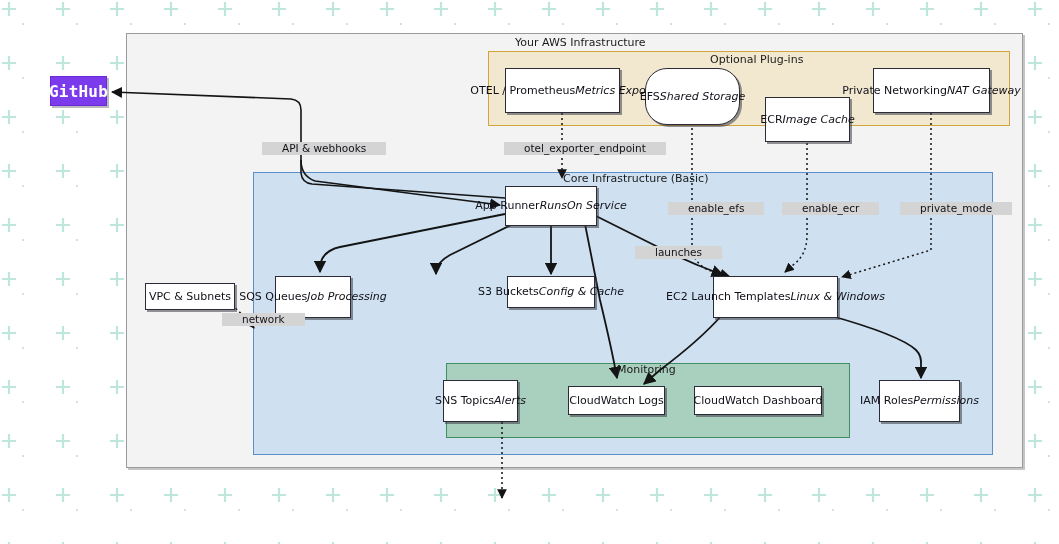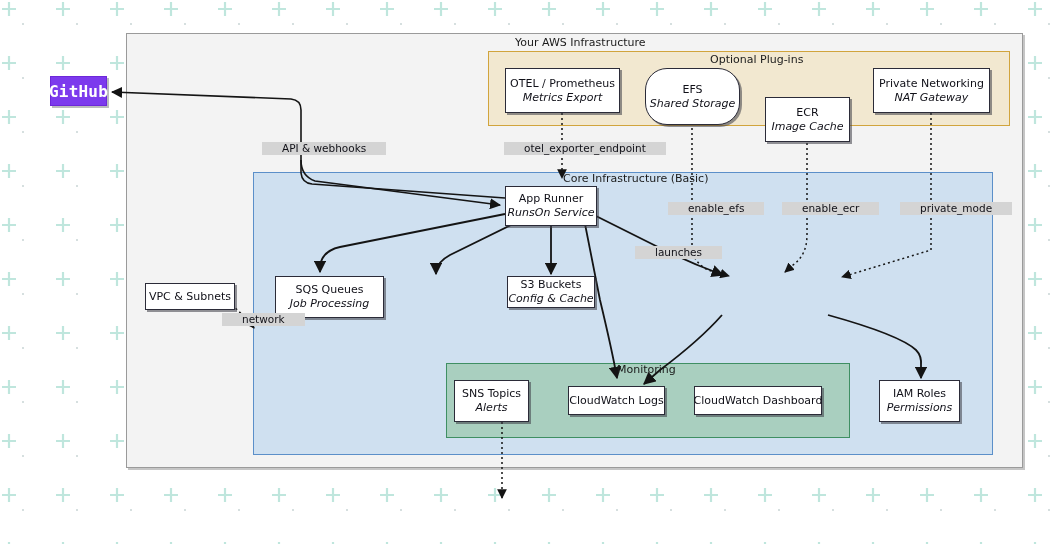--- a/index.html
+++ b/index.html
@@ -38,21 +38,21 @@
     white-space: nowrap;
     z-index: 5;
     font-family: "DejaVu Sans", "Liberation Sans", sans-serif;
   }
   .node {
     position: absolute;
     box-sizing: border-box;
     background: #ffffff;
     border: 1.4px solid #2b2b38;
     display: flex;
-    flex-direction: column;
+    flex-direction: row;
     align-items: center;
     justify-content: center;
     z-index: 6;
     box-shadow: 2px 2px 0 rgba(60,60,70,0.55);
   }
   .node .line1 {
     font-size: 11px;
     color: #101018;
     line-height: 14px;
     white-space: nowrap;
@@ -194,33 +194,37 @@
 
   <div class="node" style="left:505px; top:186px; width:92px; height:40px;">
     <span class="line1">App Runner</span>
     <span class="line2">RunsOn Service</span>
   </div>
 
   <div class="node" style="left:145px; top:283px; width:90px; height:27px;">
     <span class="line1">VPC &amp; Subnets</span>
   </div>
 
-  <div class="node" style="left:275px; top:276px; width:109px; height:42px;">
+  <div class="node" style="left:275px; top:276px; width:76px; height:42px;">
     <span class="line1">SQS Queues</span>
     <span class="line2">Job Processing</span>
   </div>
 
 
   <div class="node" style="left:507px; top:276px; width:88px; height:32px;">
     <span class="line1">S3 Buckets</span>
     <span class="line2">Config &amp; Cache</span>
   </div>
 
-
-  <div class="node" style="left:454px; top:380px; width:75px; height:42px;">
+  <div class="node" style="left:713px; top:276px; width:125px; height:42px;">
+    <span class="line1">EC2 Launch Templates</span>
+    <span class="line2">Linux &amp; Windows</span>
+  </div>
+
+  <div class="node" style="left:443px; top:380px; width:75px; height:42px;">
     <span class="line1">SNS Topics</span>
     <span class="line2">Alerts</span>
   </div>
 
   <div class="node" style="left:568px; top:386px; width:97px; height:29px;">
     <span class="line1">CloudWatch Logs</span>
   </div>
 
   <div class="node" style="left:694px; top:386px; width:128px; height:29px;">
     <span class="line1">CloudWatch Dashboard</span>

